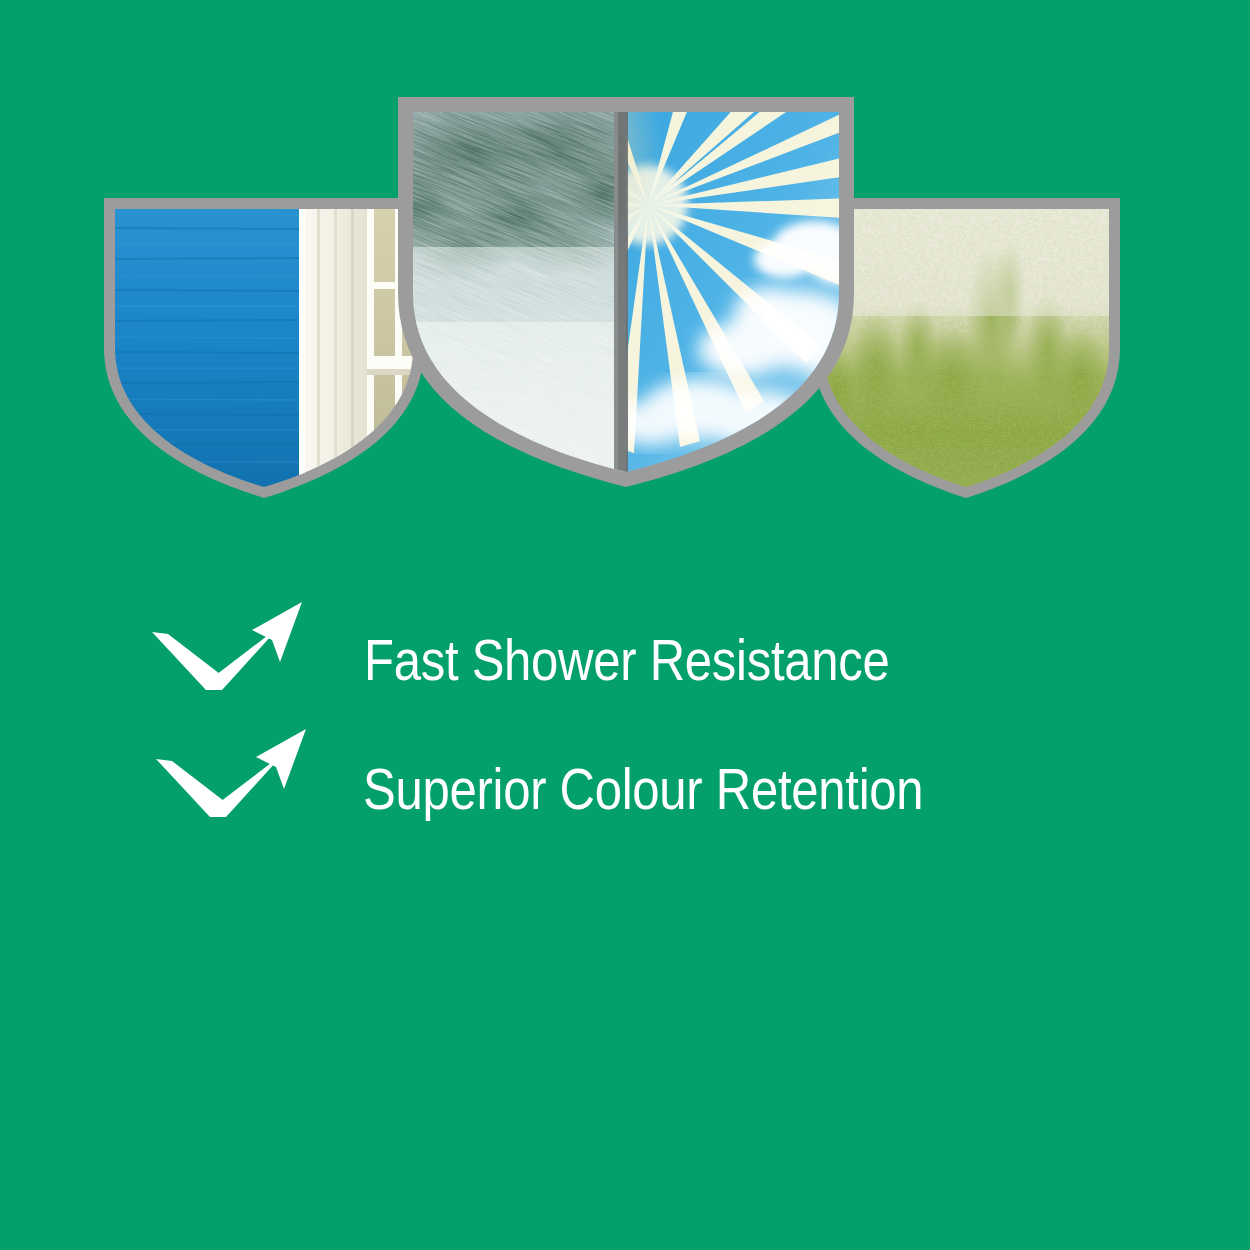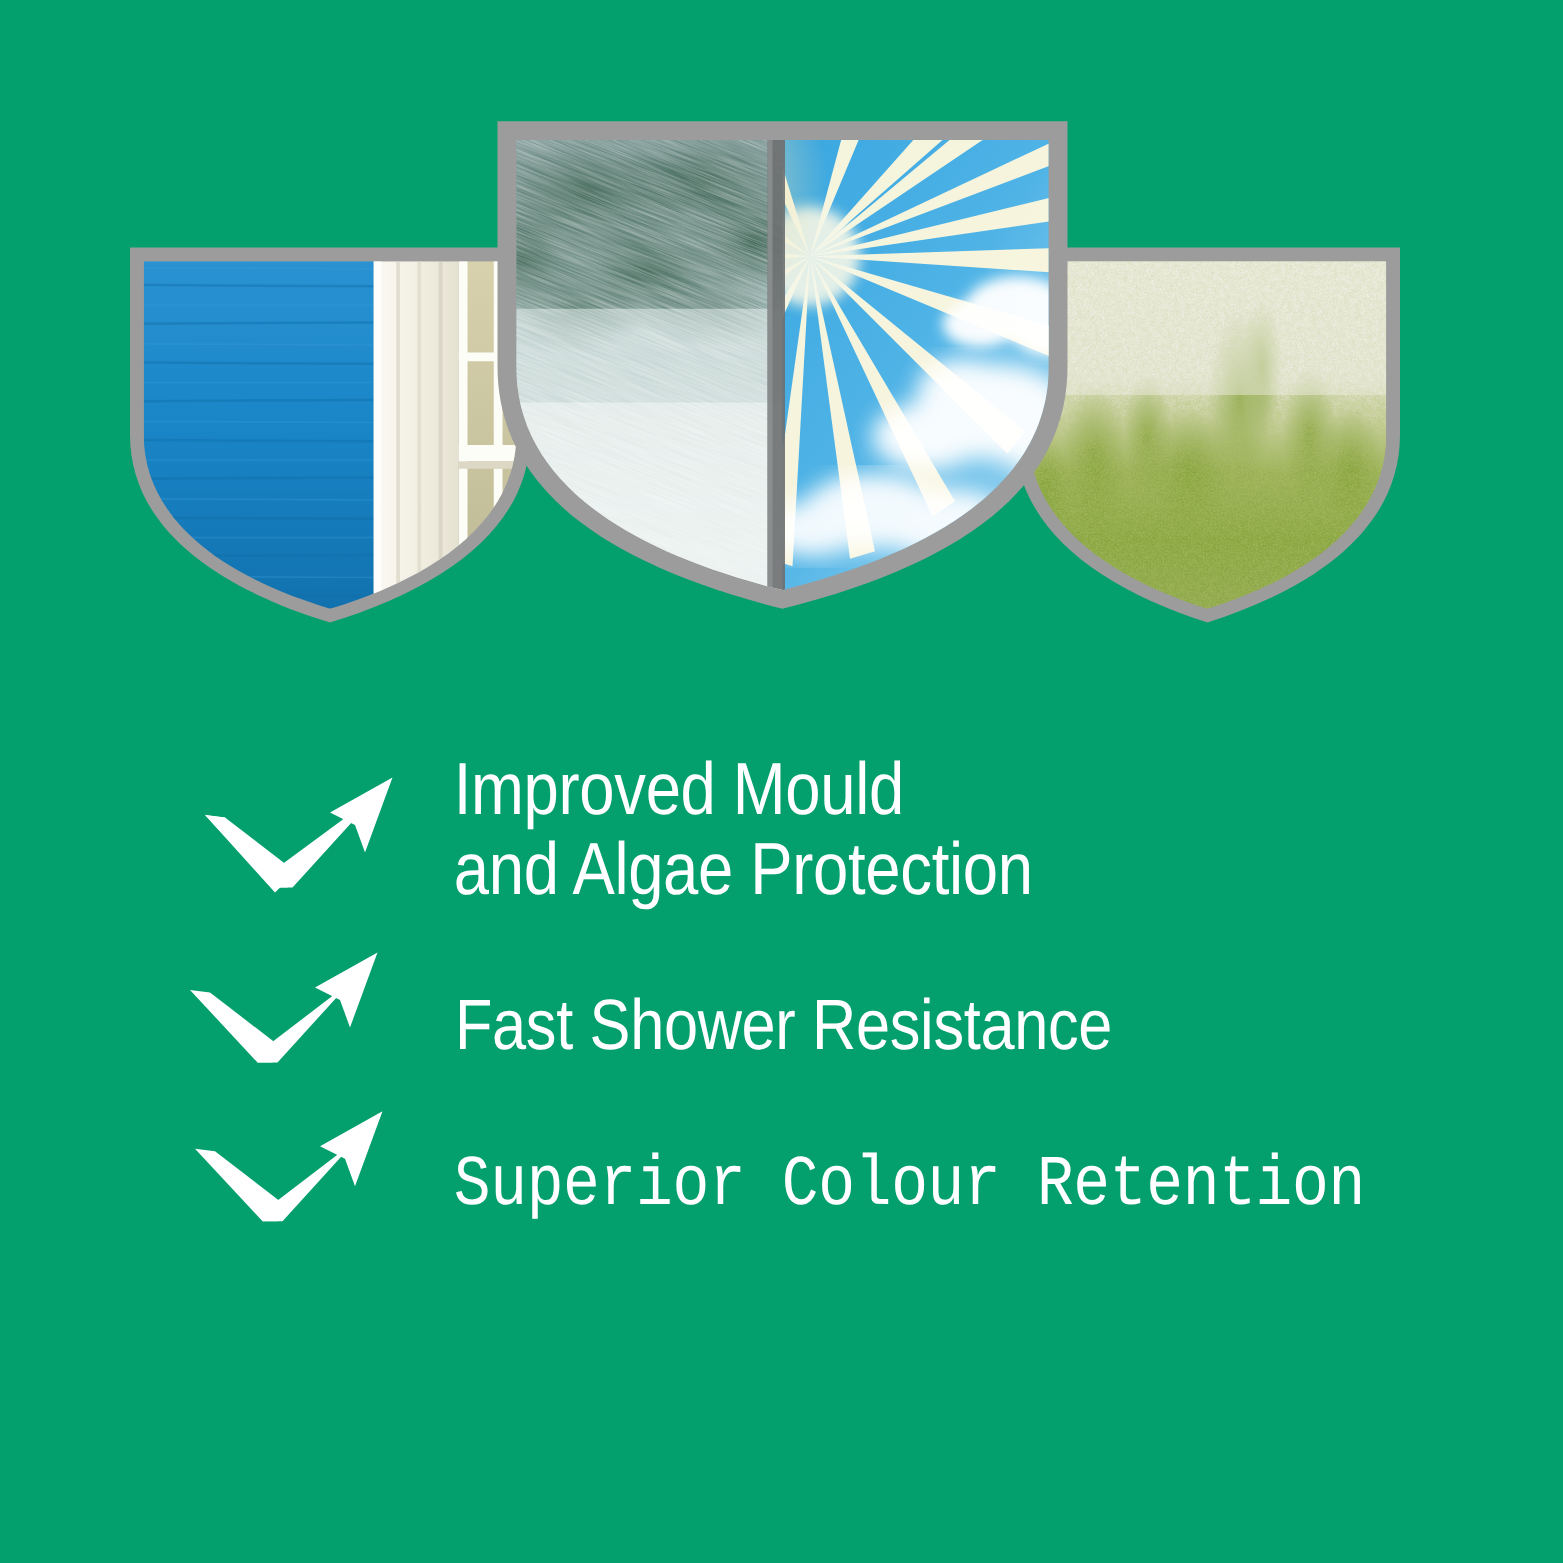--- a/index.html
+++ b/index.html
@@ -49,21 +49,21 @@
   }
 
   .feature.f1{height:160px;}
   .feature.f1 .tick{left:160px;top:18px;}
   .feature.f1 .label{position:absolute;left:363px;top:8px;font-size:59px;}
 
   .feature.f2{height:125px;}
   .feature.f2 .tick{left:148px;top:-2px;}
   .feature.f2 .label{position:absolute;left:364px;top:38px;font-size:57px;}
 
-  .feature.f3{height:128px;font-family:Liberation Mono, monospace;}
+  .feature.f3{height:128px;}
   .feature.f3 .tick{left:152px;top:0px;}
   .feature.f3 .label{position:absolute;left:363px;top:42px;font-size:57px;}
 
   .feature.f4{height:128px;}
   .feature.f4 .tick{left:152px;top:6px;}
   .feature.f4 .label{position:absolute;left:363px;top:48px;font-size:57px;}
 </style>
 </head>
 <body style="background: rgb(3, 159, 108);">
 
@@ -315,33 +315,20 @@
           <rect x="216" y="0" width="14" height="390" fill="#6d6f70" opacity="0.9"></rect>
           <rect x="216" y="0" width="4" height="390" fill="#8f9294" opacity="0.8"></rect>
         </g>
       </svg>
     </div>
 
   </div>
 
   <div class="features">
 
-    <div class="feature f1">
-      <span class="tick">
-        <svg width="170" height="120" viewBox="0 0 170 120">
-          <path d="M4,42 L60,104 L62,86 L20,44 Z
-                   M60,104 L150,16 L130,34 L54,90 Z" fill="#ffffff"></path>
-          <path d="M4,42 L58,100 L70,100 L72,84 L20,44 Z" fill="#ffffff"></path>
-          <path d="M58,100 L74,100 L154,12 L132,36 L64,88 Z" fill="#ffffff"></path>
-          <polygon points="154,12 104,40 124,50 132,72" fill="#ffffff"></polygon>
-        </svg>
-      </span>
-      <span class="label">Improved Mould
-and Algae Protection</span>
-    </div>
 
     <div class="feature f2">
       <span class="tick">
         <svg width="170" height="120" viewBox="0 0 170 120">
           <path d="M4,42 L58,100 L70,100 L72,84 L20,44 Z" fill="#ffffff"></path>
           <path d="M58,100 L74,100 L154,12 L132,36 L64,88 Z" fill="#ffffff"></path>
           <polygon points="154,12 104,40 124,50 132,72" fill="#ffffff"></polygon>
         </svg>
       </span>
       <span class="label">Fast Shower Resistance</span>

